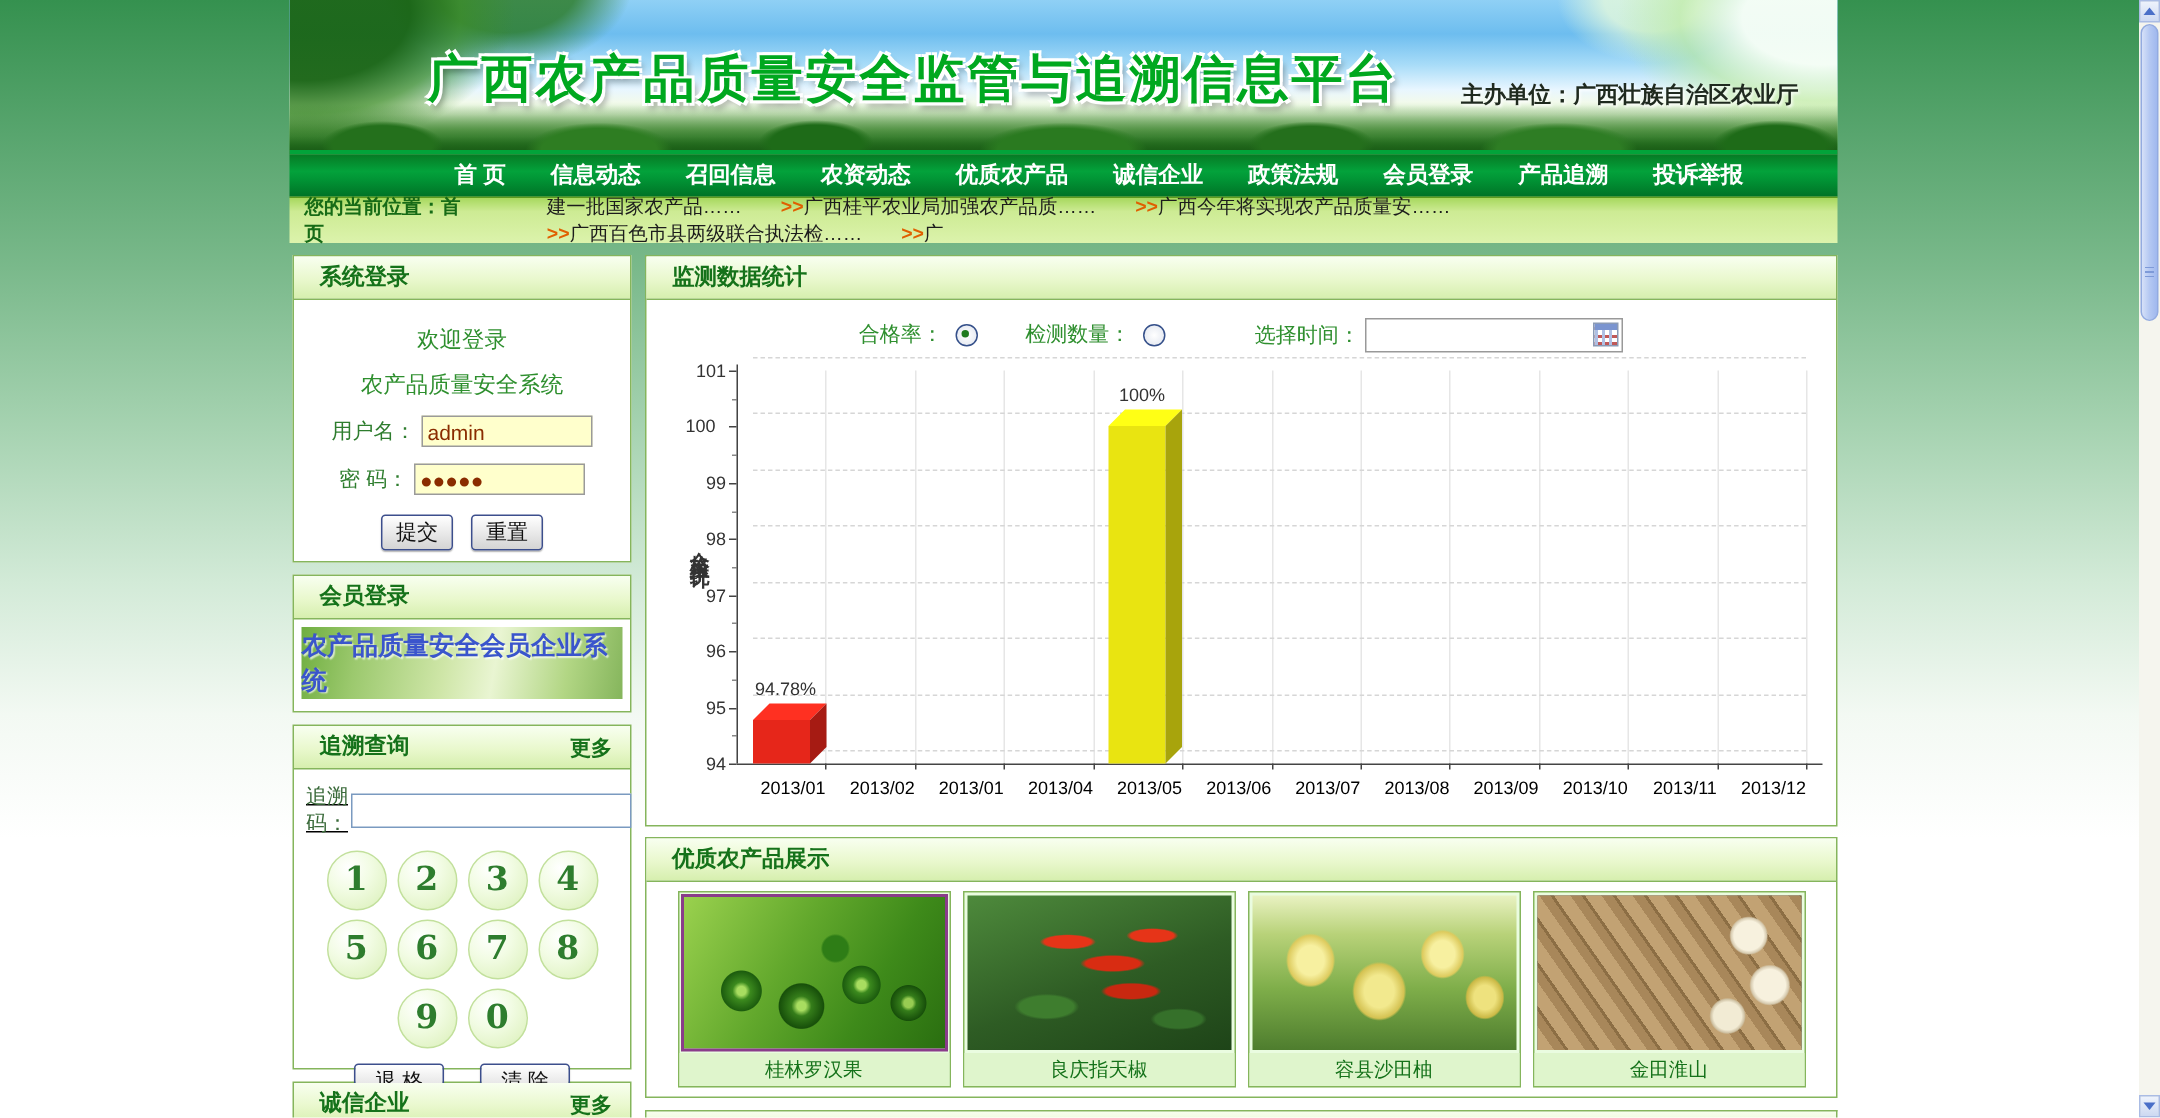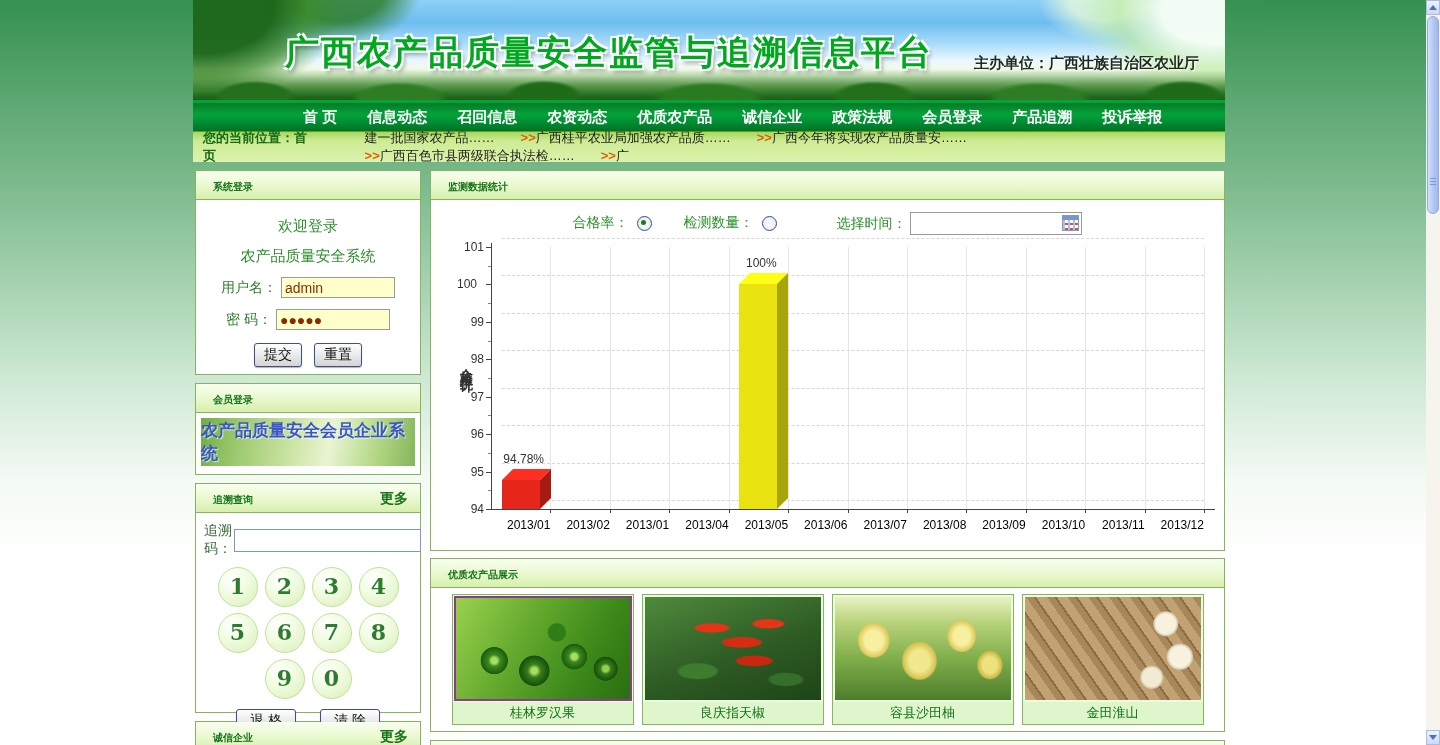--- a/index.html
+++ b/index.html
@@ -50,41 +50,41 @@
 
   
   .body-row{display:flex;margin-top:8px;}
   .sidebar{width:226px;margin-left:2px;}
   .main{width:795px;margin-left:9px;}
 
   .panel{background:#fff;border:1px solid #85b55c;margin-bottom:8px;}
   .panel-hd{height:28px;line-height:28px;position:relative;
     background:linear-gradient(180deg,#f8fff0 0%,#e9f8cd 55%,#d6efae 100%);
     border-bottom:1px solid #85b55c;}
-  .panel-hd .ttl{font-size:10px;font-weight:bold;color:#15721a;padding-left:17px;}
+  .panel-hd .ttl{font-size:15px;font-weight:bold;color:#15721a;padding-left:17px;}
   .panel-hd .more{position:absolute;right:12px;top:0;font-size:14px;font-weight:bold;color:#15721a;cursor:pointer;}
 
   
   .login-body{height:173px;text-align:center;color:#2e8f2e;font-size:15px;}
   .login-welcome{padding-top:17px;}
   .login-sys{padding-top:11px;}
   .frm-row{margin-top:11px;display:flex;justify-content:center;align-items:center;}
   .frm-row label{color:#2e7d2e;font-size:14px;margin-right:4px;}
   .inp-yellow{width:106px;height:17px;background:#ffffcc;border:1px solid #9a9a9a;color:#8a2c00;font-size:14px;padding:1px 3px;}
   .btn-row{margin-top:13px;display:flex;justify-content:center;gap:12px;}
   .btn-classic{border:1px solid #3c4e8c;border-radius:3px;font-size:14px;color:#111;padding:2px 9px;cursor:pointer;
     background:linear-gradient(180deg,#ffffff 0%,#ececec 45%,#d4d4d4 100%);box-shadow:0 1px 1px rgba(0,0,0,.3);}
 
   
   .member-banner{margin:5px;height:48px;display:flex;align-items:center;justify-content:center;cursor:pointer;
     background:linear-gradient(100deg,#6fae40 0%,#9cc96e 18%,#cfe6a8 45%,#e9f5d2 60%,#b2d684 82%,#85b55c 100%);}
   .member-banner span{color:#3a55cc;font-size:17px;font-weight:bold;text-shadow:1px 1px 1px rgba(255,255,255,.7);}
 
   
-  .trace-row{display:flex;align-items:center;margin:9px 8px 0 8px;}
+  .trace-row{display:flex;align-items:center;margin:9px 8px 0 8px;text-decoration:underline;}
   .trace-row label{font-size:14px;color:#3b6b3b;}
   .trace-inp{flex:1;height:19px;border:1px solid #7a9ac0;background:#fff;margin-left:2px;font-size:14px;}
   .keypad{display:flex;flex-wrap:wrap;justify-content:center;gap:6px 7px;margin-top:9px;}
   .key{width:38px;height:38px;border-radius:50%;border:1px solid #c2e09c;cursor:pointer;
     background:radial-gradient(circle at 35% 28%,#ffffff 0%,#f2fce4 40%,#d9efb6 100%);
     color:#2e7d2e;font-family:"DejaVu Serif","Liberation Serif",serif;font-size:22px;font-weight:bold;line-height:36px;text-align:center;}
   .trace-btns{display:flex;justify-content:center;gap:24px;margin-top:10px;}
   .trace-btns .btn-classic{padding:2px 13px;}
 
   

